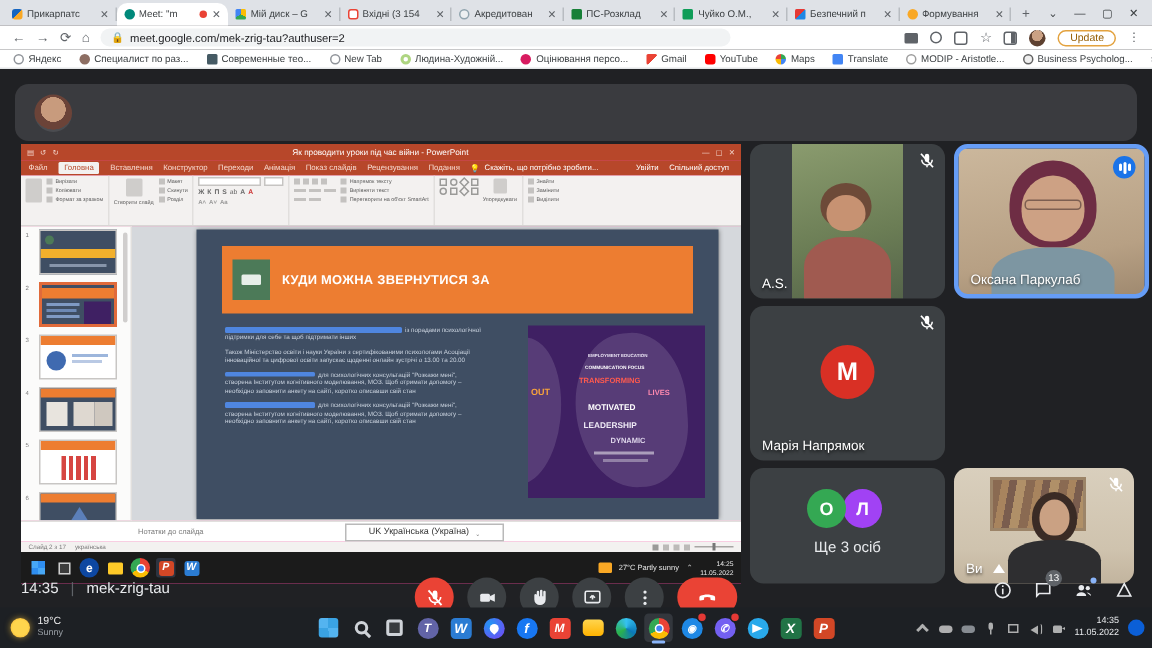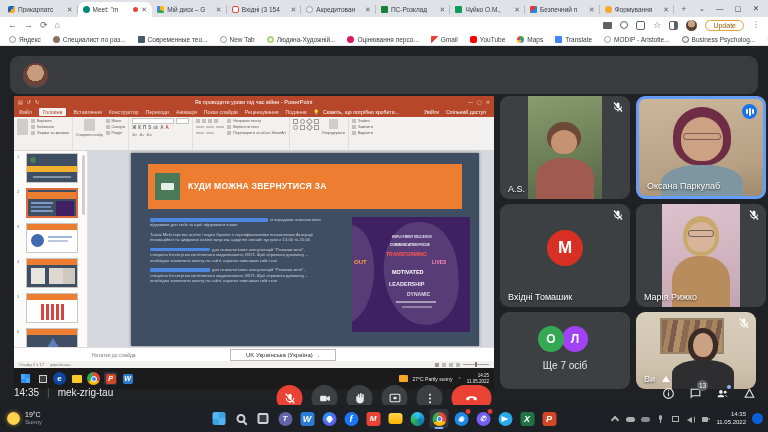--- a/index.html
+++ b/index.html
@@ -174,20 +174,24 @@
     <span>▢</span>
     <span>✕</span>
   </div>
 </div>
 
 <div class="addressbar">
   <span class="navico">←</span>
   <span class="navico">→</span>
   <span class="navico">⟳</span>
   <span class="navico">⌂</span>
+  <div class="urlbox">
+    <span class="lock">🔒</span>
+    <span>meet.google.com/mek-zrig-tau?authuser=2</span>
+  </div>
   <div class="rt-icons">
     <span class="tico" style="background:#5f6368;border-radius:1px;height:7px"></span>
     <span class="tico" style="border:1.5px solid #5f6368;border-radius:50%;width:8px;height:8px"></span>
     <span class="tico" style="border:1.5px solid #5f6368;border-radius:2px"></span>
     <span class="navico">☆</span>
     <span class="tico" style="border:1.5px solid #5f6368;border-radius:2px;background:linear-gradient(to right,transparent 60%,#5f6368 60%)"></span>
     <span class="mini-avatar"></span>
     <span class="update-pill">
         <span>Update</span>
       </span>
@@ -571,44 +575,28 @@
 
   <div class="tile" style="left:500px;top:158px;width:130px;height:103px">
     <span class="avcirc" style="position:absolute;left:47px;top:26px;width:36px;height:36px;background:#d93025;font-size:17px">M</span>
     <span class="micoff">
       <svg viewBox="0 0 24 24" width="12" height="12">
           <path fill="#fff" d="M12 14a3 3 0 0 0 3-3V6a3 3 0 0 0-6 0v5a3 3 0 0 0 3 3z"></path>
           <path fill="none" stroke="#fff" stroke-width="2" d="M19 11a7 7 0 0 1-14 0M12 18v3"></path>
           <line x1="4" y1="3" x2="20" y2="21" stroke="#fff" stroke-width="2.4"></line>
         </svg>
     </span>
-    <span class="tname">Вхідні Томашик</span>
-  </div>
-
-  <div class="tile" style="left:636px;top:158px;width:130px;height:103px">
-    <div class="vid" style="left:26px;width:78px;background:linear-gradient(170deg,#dcc2cc,#d0b2be 60%,#c3a4b2)">
-      <i class="head" style="left:21px;top:12px;width:36px;height:40px;background:#c9a96a"></i>
-      <i class="head" style="left:25px;top:18px;width:28px;height:30px;background:#d8b49a"></i>
-      <i class="torso" style="left:10px;top:52px;width:58px;height:54px;background:#b98c5e"></i>
-      <i style="position:absolute;left:26px;top:26px;width:26px;height:7px;border:1px solid rgba(50,40,40,.6);border-radius:3px"></i>
-    </div>
-    <span class="micoff">
-      <svg viewBox="0 0 24 24" width="12" height="12">
-          <path fill="#fff" d="M12 14a3 3 0 0 0 3-3V6a3 3 0 0 0-6 0v5a3 3 0 0 0 3 3z"></path>
-          <path fill="none" stroke="#fff" stroke-width="2" d="M19 11a7 7 0 0 1-14 0M12 18v3"></path>
-          <line x1="4" y1="3" x2="20" y2="21" stroke="#fff" stroke-width="2.4"></line>
-        </svg>
-    </span>
-    <span class="tname">Марія Рижко</span>
-  </div>
+    <span class="tname">Марія Напрямок</span>
+  </div>
+
 
   <div class="tile" style="left:500px;top:266px;width:130px;height:77px">
     <span class="avcirc" style="position:absolute;left:38px;top:14px;width:26px;height:26px;background:#34a853;font-size:12px;z-index:2">О</span>
     <span class="avcirc" style="position:absolute;left:62px;top:14px;width:26px;height:26px;background:#a142f4;font-size:12px">Л</span>
-    <span style="position:absolute;left:0;right:0;top:48px;text-align:center;font-size:10px;color:#e8eaed">Ще 7 осіб</span>
+    <span style="position:absolute;left:0;right:0;top:48px;text-align:center;font-size:10px;color:#e8eaed">Ще 3 осіб</span>
   </div>
 
   <div class="tile" style="left:636px;top:266px;width:120px;height:77px;background:linear-gradient(180deg,#d9cfbd,#cfc3ae 70%,#c2b49e)">
     <i style="position:absolute;left:24px;top:6px;width:64px;height:36px;background:repeating-linear-gradient(100deg,#8a6a52 0 6px,#a8845e 6px 11px,#7a5d4e 11px 16px,#b09068 16px 22px);border:2px solid #9c8468"></i>
     <i class="head" style="left:52px;top:16px;width:30px;height:34px;background:#3a2b25"></i>
     <i class="head" style="left:57px;top:21px;width:20px;height:24px;background:#caa183"></i>
     <i class="torso" style="left:36px;top:48px;width:62px;height:30px;background:#2e2e30"></i>
     <span class="micoff">
       <svg viewBox="0 0 24 24" width="12" height="12">
           <path fill="#fff" d="M12 14a3 3 0 0 0 3-3V6a3 3 0 0 0-6 0v5a3 3 0 0 0 3 3z"></path>

